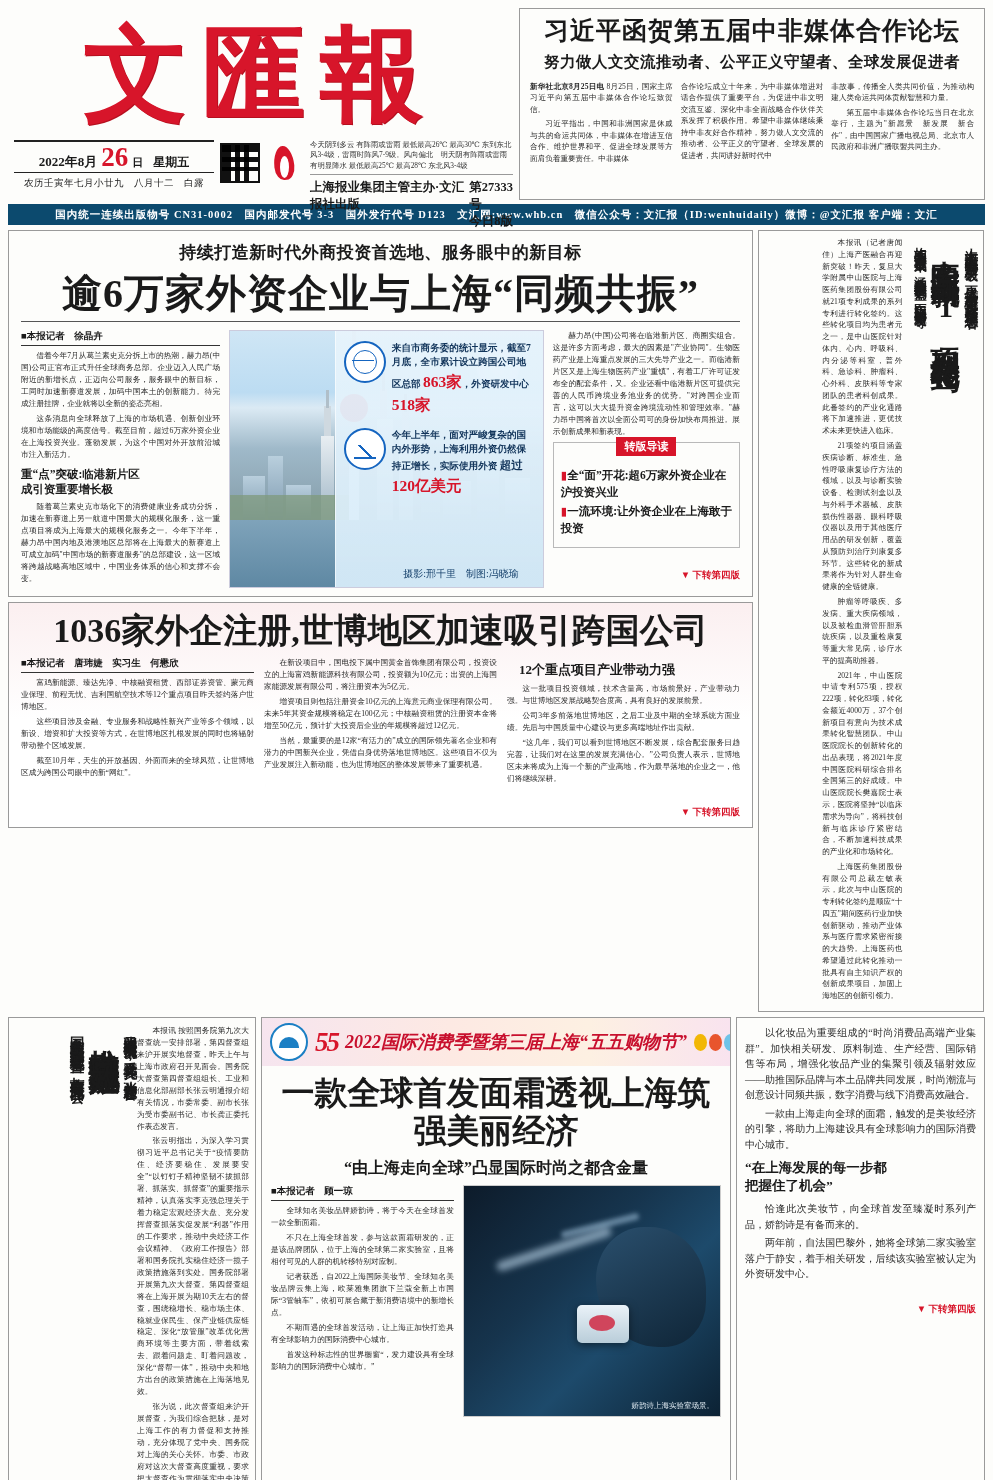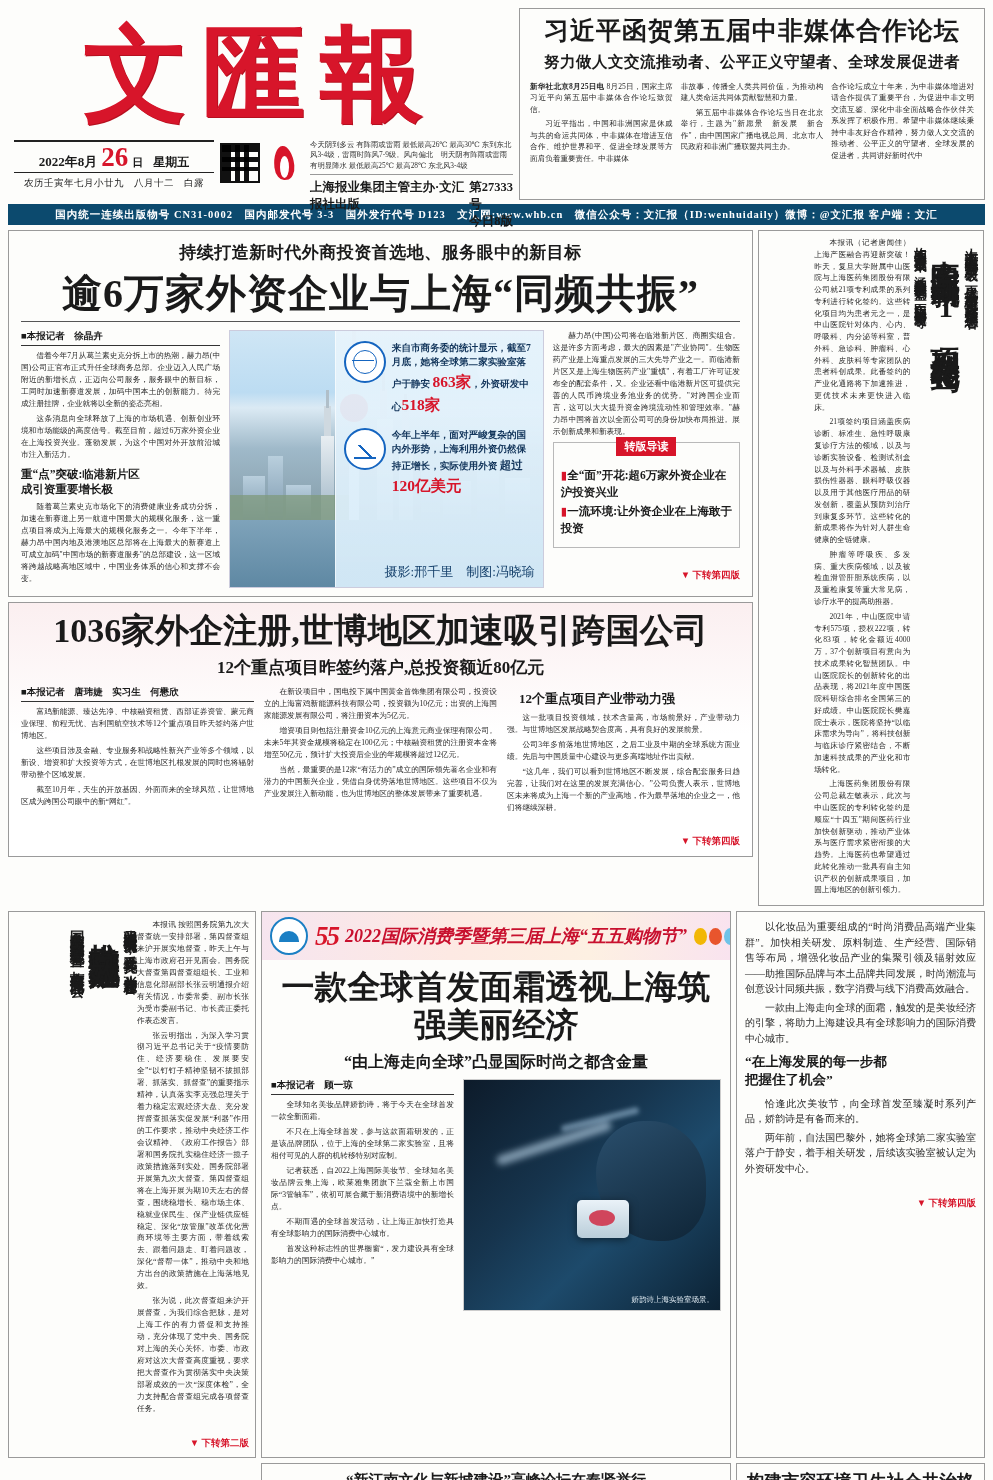--- a/index.html
+++ b/index.html
@@ -68,21 +68,21 @@
   .body-wrap{display:flex;gap:5px;}
   .col-main{width:745px;}
   .col-vert{width:226px;border:1px solid #9a9a9a;box-sizing:border-box;padding:6px 5px;display:flex;flex-direction:row-reverse;}
 
   
   .vtxt{writing-mode:vertical-rl;text-orientation:upright;line-height:1.05;}
   .v-kicker{font-size:13.5px;font-weight:700;letter-spacing:2px;margin-left:3px;}
   .v-main{font-size:29px;font-weight:700;letter-spacing:2px;margin-left:4px;font-family:"Liberation Serif",serif;}
   .v-sub{font-size:12.5px;font-weight:700;letter-spacing:1.5px;margin-left:3px;}
   .v-body{font-size:7.6px;line-height:1.55;text-align:justify;color:#2a2a2a;}
-  .v-body p{margin:0 0 3px;text-indent:2em;}
+  .v-body p{margin:0 8px 3px;text-indent:2em;}
 
   
   .art{border:1px solid #9a9a9a;box-sizing:border-box;padding:10px 12px 8px;}
   .a1-kicker{font-size:17px;font-weight:700;text-align:center;letter-spacing:.5px;}
   .a1-head{font-size:40px;font-weight:700;text-align:center;letter-spacing:1px;margin:8px 0 4px;
            font-family:"Liberation Serif",serif;line-height:1.12;}
   .a1-rule{border-bottom:1px solid #555;margin:4px 0 8px;}
   .a1-grid{display:flex;gap:9px;}
   .a1-text{width:200px;}
   .byline{font-size:9.5px;font-weight:700;border-bottom:1px solid #333;padding-bottom:2px;margin-bottom:4px;}
@@ -115,21 +115,21 @@
   .info-ico{width:38px;height:38px;flex:none;border-radius:50%;background:#fff;border:2px solid #1565c0;
             position:relative;}
   .ico-globe:before{content:"";position:absolute;inset:7px;border:1.6px solid #1565c0;border-radius:50%;}
   .ico-globe:after{content:"";position:absolute;left:6px;top:17px;width:22px;height:1.6px;background:#1565c0;}
   .ico-chart:before{content:"";position:absolute;left:8px;bottom:9px;width:22px;height:1.6px;background:#1565c0;}
   .ico-chart:after{content:"";position:absolute;left:9px;bottom:11px;width:20px;height:12px;
       background:linear-gradient(45deg,transparent 46%,#1565c0 46% 54%,transparent 54%);}
   .info-txt{font-size:9.6px;line-height:1.5;color:#12355b;font-weight:700;}
   .info-txt .big{font-size:15.5px;color:#d7152a;font-weight:700;}
   .info-txt .mid{font-size:11.5px;}
-  .photo-credit{position:absolute;right:8px;bottom:6px;font-size:13px;color:#15406b;}
+  .photo-credit{position:absolute;right:24px;bottom:6px;font-size:10px;color:#15406b;}
 
   .a1-col3{width:188px;}
   .daodu{border:1px solid #b9b9b9;padding:6px 7px 7px;margin-top:4px;position:relative;}
   .daodu-tag{background:#d7152a;color:#fff;font-size:11px;font-weight:700;padding:2px 8px;
              display:inline-block;position:relative;top:-13px;margin-bottom:-8px;}
   .daodu-tag-wrap{text-align:center;}
   .daodu-item{font-size:11.5px;font-weight:700;line-height:1.45;margin-bottom:3px;}
   .rb{color:#d7152a;}
   .jump{color:#d7152a;font-size:9.5px;font-weight:700;text-align:right;margin-top:21px;}
 
@@ -230,25 +230,25 @@
 
     <div class="mh-right">
       <div class="xi-title">习近平函贺第五届中非媒体合作论坛</div>
       <div class="xi-sub">努力做人文交流推动者、公平正义守望者、全球发展促进者</div>
       <div class="xi-body">
         <div class="xi-col">
           <p class="lead"><b>新华社北京8月25日电</b> <span>8月25日，国家主席习近平向第五届中非媒体合作论坛致贺信。</span></p>
           <p>习近平指出，中国和非洲国家是休戚与共的命运共同体，中非媒体在增进互信合作、维护世界和平、促进全球发展等方面肩负着重要责任。中非媒体</p>
         </div>
         <div class="xi-col">
+          <p class="lead">合作论坛成立十年来，为中非媒体增进对话合作提供了重要平台，为促进中非文明交流互鉴、深化中非全面战略合作伙伴关系发挥了积极作用。希望中非媒体继续秉持中非友好合作精神，努力做人文交流的推动者、公平正义的守望者、全球发展的促进者，共同讲好新时代中</p>
+        </div>
+        <div class="xi-col">
           <p class="lead">非故事，传播全人类共同价值，为推动构建人类命运共同体贡献智慧和力量。</p>
           <p>第五届中非媒体合作论坛当日在北京举行，主题为"新愿景　新发展　新合作"，由中国国家广播电视总局、北京市人民政府和非洲广播联盟共同主办。</p>
-        </div>
-        <div class="xi-col">
-          <p class="lead">合作论坛成立十年来，为中非媒体增进对话合作提供了重要平台，为促进中非文明交流互鉴、深化中非全面战略合作伙伴关系发挥了积极作用。希望中非媒体继续秉持中非友好合作精神，努力做人文交流的推动者、公平正义的守望者、全球发展的促进者，共同讲好新时代中</p>
         </div>
       </div>
     </div>
   </div>
 
   <div class="redstrip">国内统一连续出版物号 CN31-0002　国内邮发代号 3-3　国外发行代号 D123　文汇网:www.whb.cn　微信公众号：文汇报（ID:wenhuidaily）微博：@文汇报 客户端：文汇</div>
 
   <div class="body-wrap">
 
     <div class="col-main">
@@ -289,21 +289,21 @@
               <div class="bld" style="left:79%;width:7%;height:50%"></div>
               <div class="bld" style="left:88%;width:8%;height:36%"></div>
             </div>
             <div class="green"></div>
             <div class="river"></div>
 
             <div class="info-overlay">
               <div class="info-item">
                 <div class="info-ico ico-globe"></div>
                 <div class="info-txt">
-                  <span>来自市商务委的统计显示，截至7月底，她将全球第二家实验室落户于静安</span>
+                  <span>来自市商务委的统计显示，截至7月底，全市累计设立跨国公司地区总部</span>
                   <span class="big">863家</span><span>，外资研发中心</span><span class="big">518家</span>
                 </div>
               </div>
               <div class="info-item">
                 <div class="info-ico ico-chart"></div>
                 <div class="info-txt">
                   <span>今年上半年，面对严峻复杂的国内外形势，上海利用外资仍然保持正增长，实际使用外资</span>
                   <span class="mid">超过</span><span class="big">120亿美元</span>
                 </div>
               </div>
@@ -320,21 +320,20 @@
               <div class="daodu-item"><span class="rb">▮</span><span>全“面”开花:超6万家外资企业在沪投资兴业</span></div>
               <div class="daodu-item"><span class="rb">▮</span><span>一流环境:让外资企业在上海敢于投资</span></div>
             </div>
             <div class="jump">▼ 下转第四版</div>
           </div>
         </div>
       </div>
 
       <div class="art2">
         <div class="a2-head">1036家外企注册,世博地区加速吸引跨国公司</div>
-        <div class="a2-sub">12个重点项目昨签约落户,总投资额近80亿元</div>
         <div class="a2-grid">
           <div class="c">
             <div class="byline">■本报记者　唐玮婕　实习生　何懋欣</div>
             <p class="ptxt">富鸡新能源、臻达先净、中核融资租赁、西部证券资管、蒙元商业保理、前程无忧、吉利国航空技术等12个重点项目昨天签约落户世博地区。</p>
             <p class="ptxt">这些项目涉及金融、专业服务和战略性新兴产业等多个领域，以新设、增资和扩大投资等方式，在世博地区扎根发展的同时也将辐射带动整个区域发展。</p>
             <p class="ptxt">截至10月年，天生的开放基因、外面而来的全球风范，让世博地区成为跨国公司眼中的新“网红”。</p>
           </div>
           <div class="c">
             <p class="ptxt">在新设项目中，国电投下属中国黄金首饰集团有限公司，投资设立的上海富鸡新能源科技有限公司，投资额为10亿元；出资的上海国家能源发展有限公司，将注册资本为5亿元。</p>
             <p class="ptxt">增资项目则包括注册资金10亿元的上海意元商业保理有限公司。未来5年其资金规模将稳定在100亿元；中核融资租赁的注册资本金将增至50亿元，预计扩大投资后企业的年规模将超过12亿元。</p>

